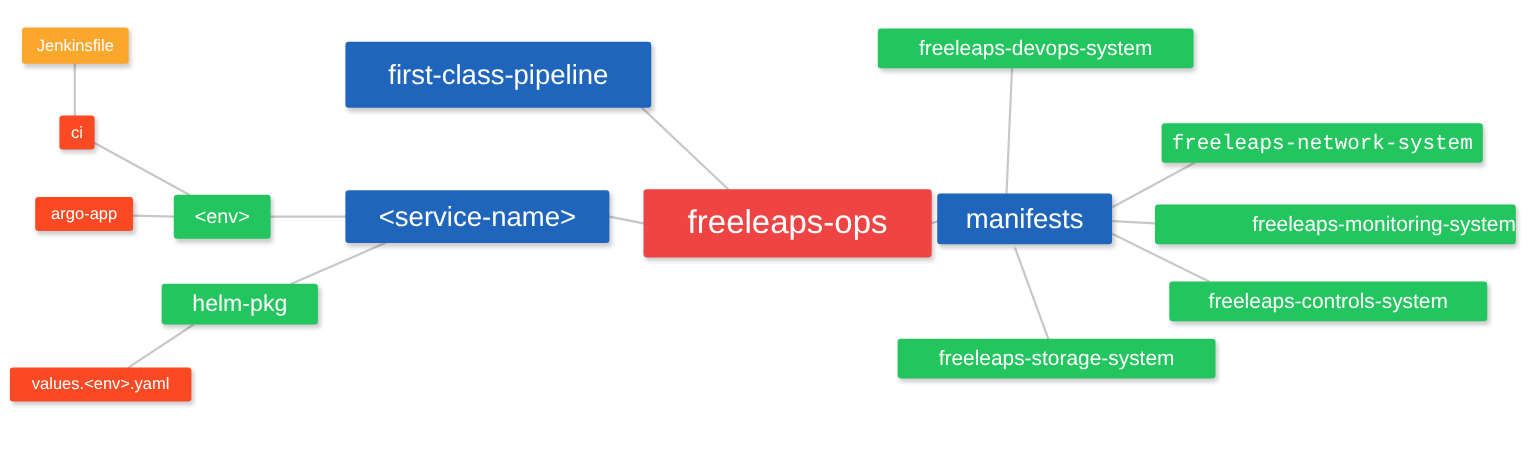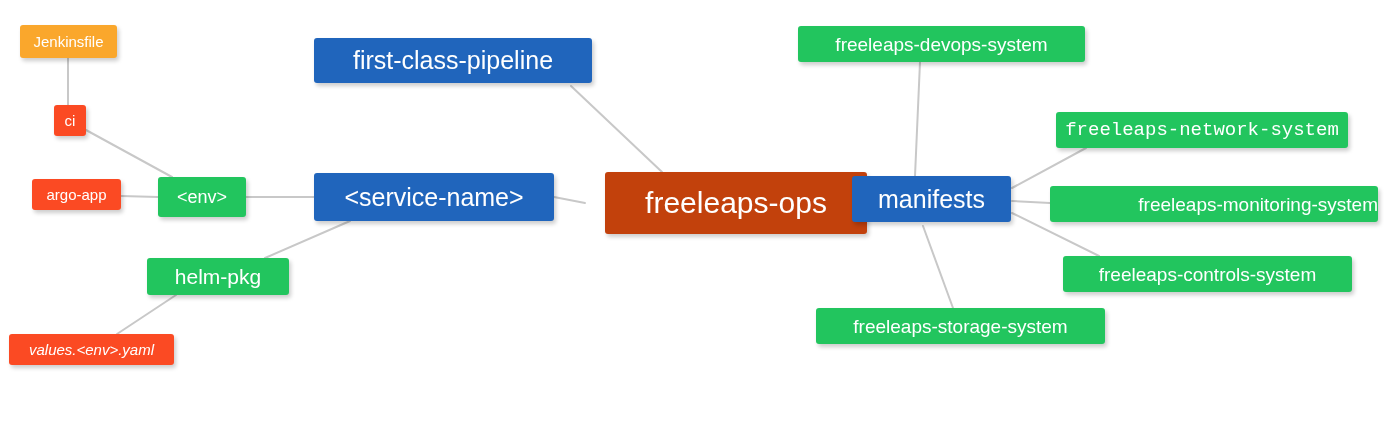--- a/index.html
+++ b/index.html
@@ -39,21 +39,21 @@
     line-height: 1;
     box-shadow: 2px 3px 4px rgba(0,0,0,0.20);
     cursor: pointer;
     user-select: none;
   }
   .node-label {
     display: block;
     white-space: nowrap;
   }
   
-  .c-root   { background: #c2410c; margin-left: 20px; }
+  .c-root   { background: #ef4444; }
   .c-blue   { background: #2065bc; }
   .c-green  { background: #22c55e; }
   .c-red    { background: #fb4a23; }
   .c-orange { background: #faa72c; }
 </style>
 </head>
 <body>
 
 <div id="mindmap">
 
@@ -71,21 +71,21 @@
       <line x1="1086" y1="148" x2="1012" y2="188" stroke="#c8c8c8" stroke-width="2" stroke-linecap="round"></line>
       <line x1="1050" y1="203" x2="1012" y2="201" stroke="#c8c8c8" stroke-width="2" stroke-linecap="round"></line>
       <line x1="1099" y1="256" x2="1012" y2="213" stroke="#c8c8c8" stroke-width="2" stroke-linecap="round"></line>
       <line x1="953" y1="308" x2="923" y2="226" stroke="#c8c8c8" stroke-width="2" stroke-linecap="round"></line>
     </svg>
 
   <div id="node-layer">
       <div class="node c-root" style="left: 585px; top: 172px; width: 262px; height: 62px;">
         <span class="node-label" style="font-size: 30px;">freeleaps-ops</span>
       </div>
-      <div class="node c-blue" style="left: 314px; top: 38px; width: 278px; height: 45px;">
+      <div class="node c-blue" style="left: 314px; top: 38px; width: 278px; height: 60px;">
         <span class="node-label" style="font-size: 25px;">first-class-pipeline</span>
       </div>
       <div class="node c-blue" style="left: 314px; top: 173px; width: 240px; height: 48px;">
         <span class="node-label" style="font-size: 25px;">&lt;service-name&gt;</span>
       </div>
       <div class="node c-blue" style="left: 852px; top: 176px; width: 159px; height: 46px;">
         <span class="node-label" style="font-size: 25px;">manifests</span>
       </div>
       <div class="node c-green" style="left: 158px; top: 177px; width: 88px; height: 40px;">
         <span class="node-label" style="font-size: 18px;">&lt;env&gt;</span>
@@ -107,21 +107,21 @@
       </div>
       <div class="node c-green" style="left: 816px; top: 308px; width: 289px; height: 36px;">
         <span class="node-label" style="font-size: 19px;">freeleaps-storage-system</span>
       </div>
       <div class="node c-red" style="left: 54px; top: 105px; width: 32px; height: 31px;">
         <span class="node-label" style="font-size: 15px;">ci</span>
       </div>
       <div class="node c-red" style="left: 32px; top: 179px; width: 89px; height: 31px;">
         <span class="node-label" style="font-size: 15px;">argo-app</span>
       </div>
-      <div class="node c-red" style="left: 9px; top: 334px; width: 165px; height: 31px; font-style: italic;">
+      <div class="node c-red" style="left: 9px; top: 334px; width: 165px; height: 31px;">
         <span class="node-label" style="font-size: 15px;">values.&lt;env&gt;.yaml</span>
       </div>
       <div class="node c-orange" style="left: 20px; top: 25px; width: 97px; height: 33px;">
         <span class="node-label" style="font-size: 15px;">Jenkinsfile</span>
       </div>
     </div>
 
 </div>
 
 </body></html>

